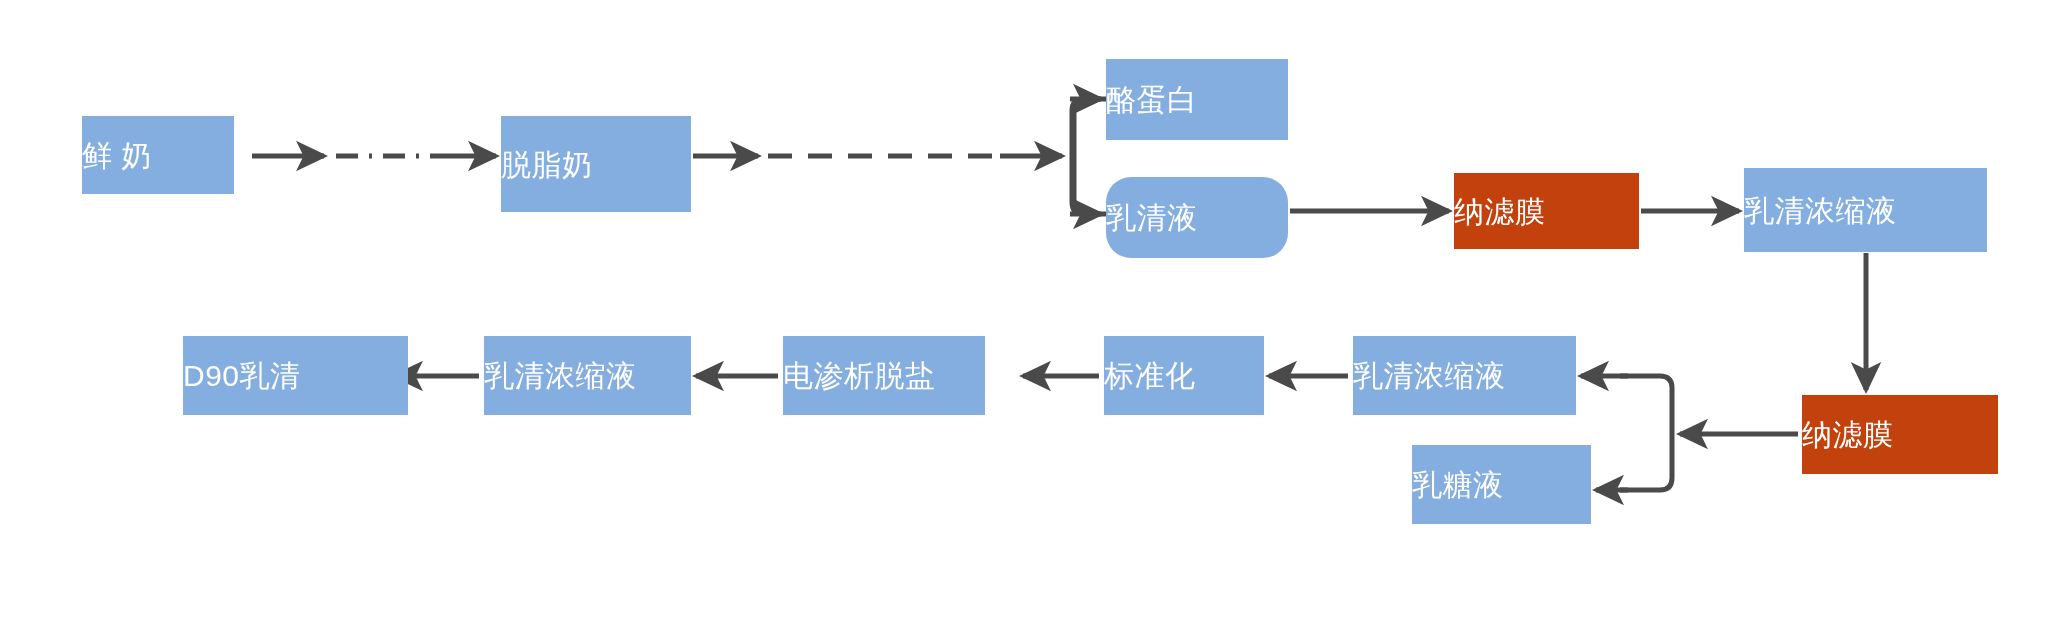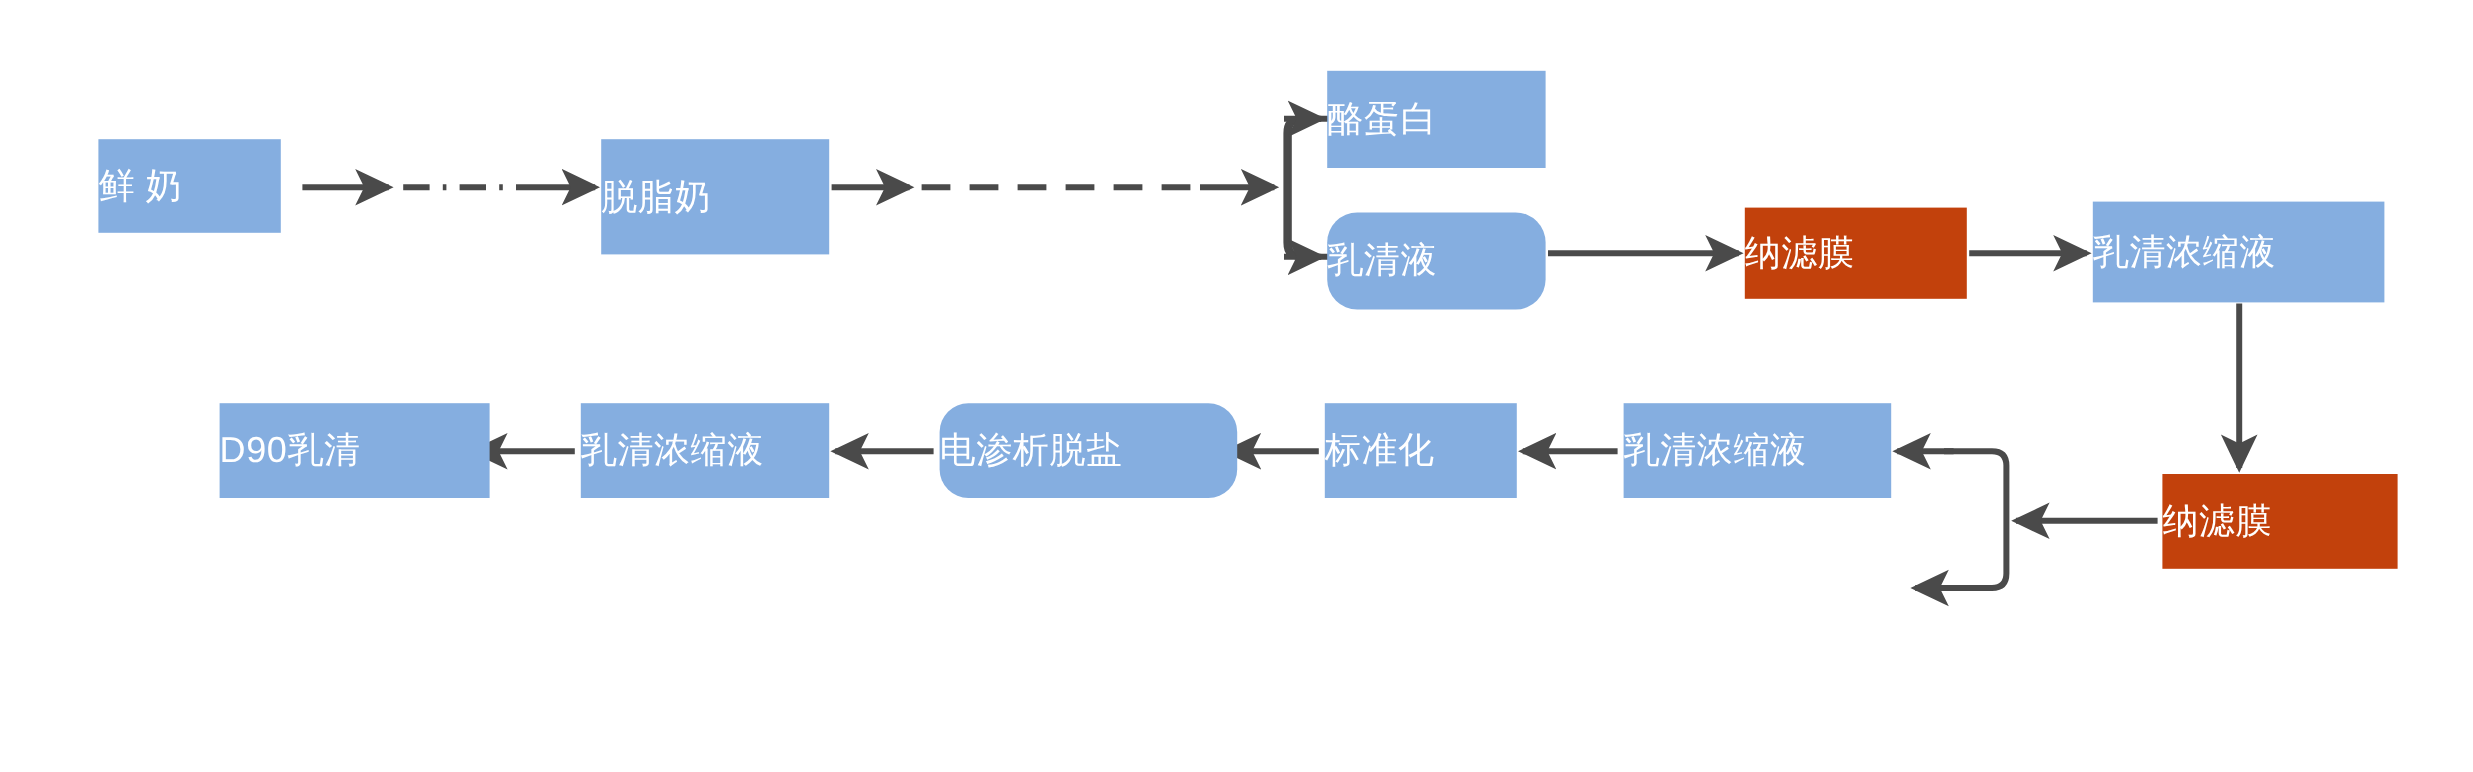--- a/index.html
+++ b/index.html
@@ -85,26 +85,29 @@
   </div>
 
   <div class="node dark" style="left:1802px;top:395px;width:196px;height:79px;font-size:30px;">
     <span>纳滤膜</span>
   </div>
 
   <div class="node light" style="left:1353px;top:336px;width:223px;height:79px;font-size:30px;">
     <span>乳清浓缩液</span>
   </div>
 
+  <div class="node light" style="left:1412px;top:445px;width:179px;height:79px;font-size:30px;">
+    <span>乳糖液</span>
+  </div>
 
   <div class="node light" style="left:1104px;top:336px;width:160px;height:79px;font-size:30px;">
     <span>标准化</span>
   </div>
 
-  <div class="node light" style="left:783px;top:336px;width:248px;height:79px;font-size:30px;border-radius:24px;">
+  <div class="node light" style="left:783px;top:336px;width:202px;height:79px;font-size:30px;">
     <span>电渗析脱盐</span>
   </div>
 
   <div class="node light" style="left:484px;top:336px;width:207px;height:79px;font-size:30px;">
     <span>乳清浓缩液</span>
   </div>
 
   <div class="node light" style="left:183px;top:336px;width:225px;height:79px;font-size:30px;">
     <span>D90乳清</span>
   </div>

